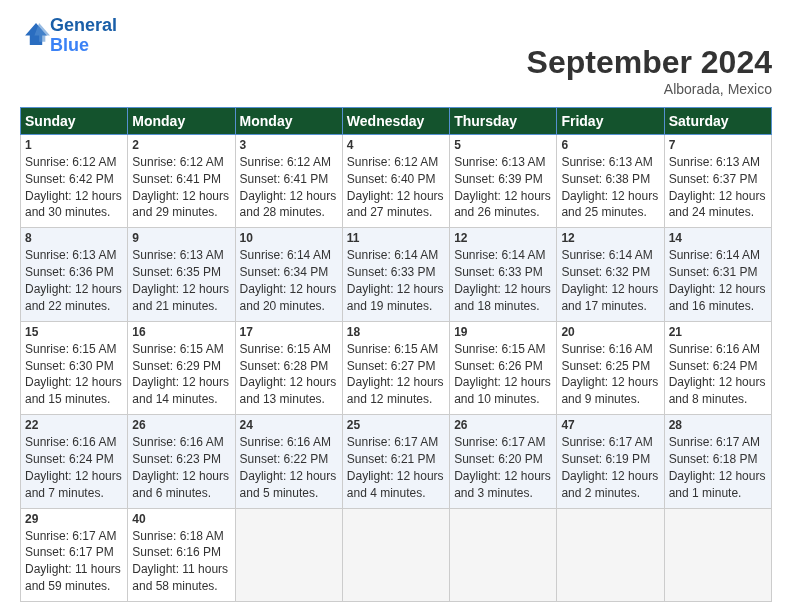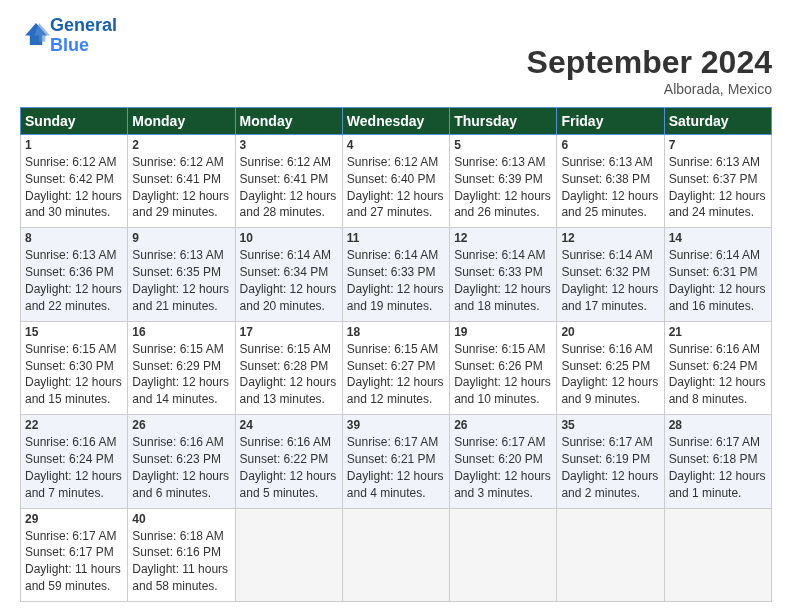--- a/index.html
+++ b/index.html
@@ -230,29 +230,29 @@
           </td>
           <td>
             <span class="day-num">26</span>
             <div class="cell-text">Sunrise: 6:16 AM<br>Sunset: 6:23 PM<br>Daylight: 12 hours and 6 minutes.</div>
           </td>
           <td>
             <span class="day-num">24</span>
             <div class="cell-text">Sunrise: 6:16 AM<br>Sunset: 6:22 PM<br>Daylight: 12 hours and 5 minutes.</div>
           </td>
           <td>
-            <span class="day-num">39</span>
+            <span class="day-num">25</span>
             <div class="cell-text">Sunrise: 6:17 AM<br>Sunset: 6:21 PM<br>Daylight: 12 hours and 4 minutes.</div>
           </td>
           <td>
             <span class="day-num">26</span>
             <div class="cell-text">Sunrise: 6:17 AM<br>Sunset: 6:20 PM<br>Daylight: 12 hours and 3 minutes.</div>
           </td>
           <td>
-            <span class="day-num">35</span>
+            <span class="day-num">47</span>
             <div class="cell-text">Sunrise: 6:17 AM<br>Sunset: 6:19 PM<br>Daylight: 12 hours and 2 minutes.</div>
           </td>
           <td>
             <span class="day-num">28</span>
             <div class="cell-text">Sunrise: 6:17 AM<br>Sunset: 6:18 PM<br>Daylight: 12 hours and 1 minute.</div>
           </td>
         </tr>
         <tr>
           <td>
             <span class="day-num">29</span>

